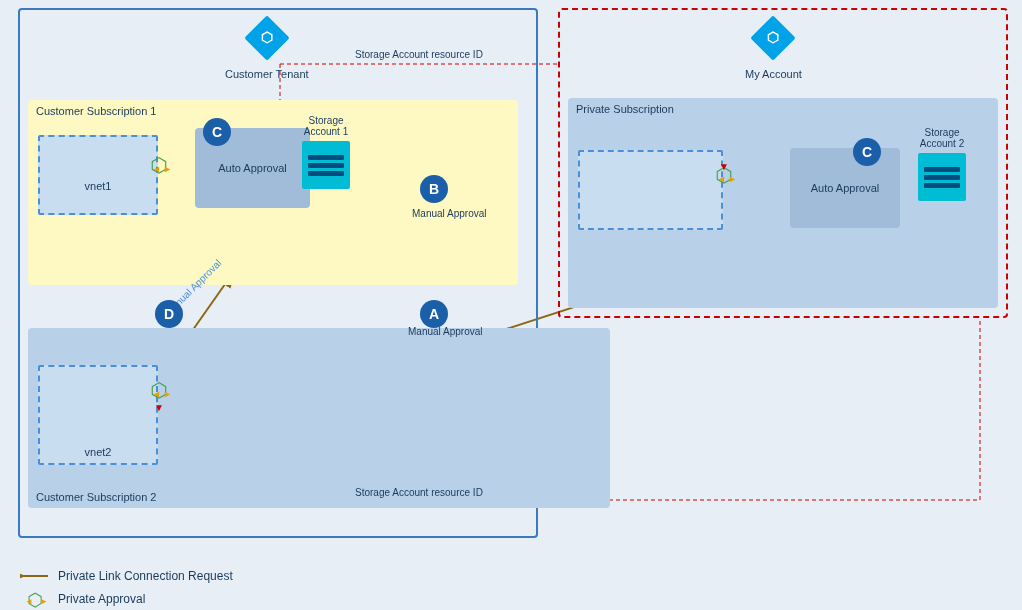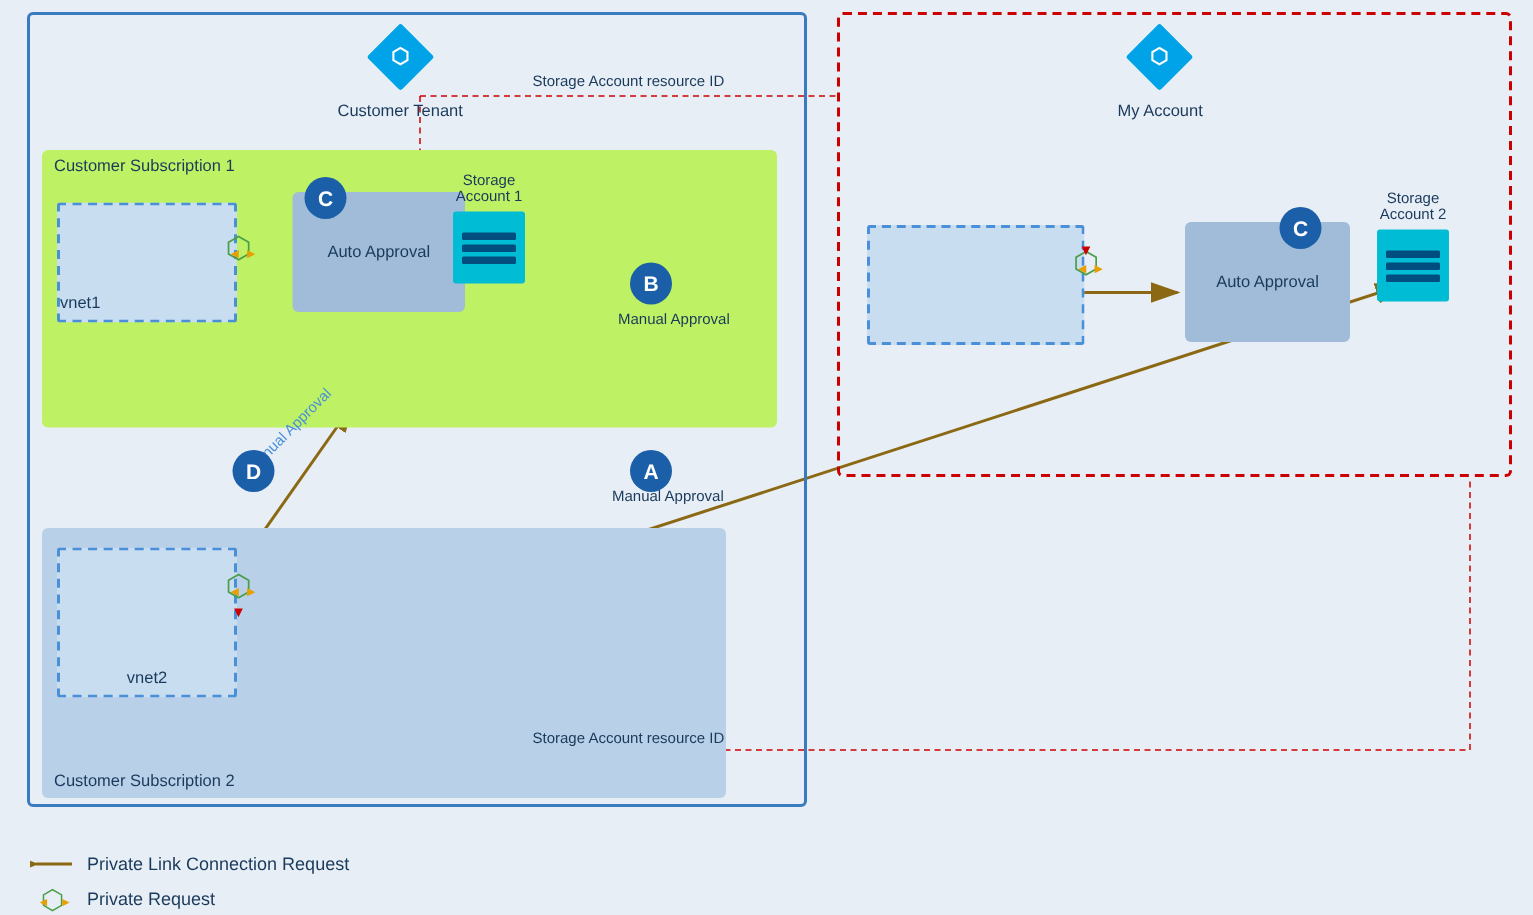--- a/index.html
+++ b/index.html
@@ -42,29 +42,29 @@
       background: transparent;
     }
 
     
     .customer-sub1-box {
       position: absolute;
       left: 28px;
       top: 100px;
       width: 490px;
       height: 185px;
-      background: #bef264;
+      background: #fef9c3;
       border-radius: 4px;
     }
 
     .customer-sub2-box {
       position: absolute;
       left: 28px;
-      top: 352px;
-      width: 456px;
+      top: 328px;
+      width: 582px;
       height: 180px;
       background: #b8d0e8;
       border-radius: 4px;
     }
 
     .private-sub-box {
       position: absolute;
       left: 568px;
       top: 98px;
       width: 430px;
@@ -282,21 +282,21 @@
 
   <div style="position:absolute; top:48px; left:355px; font-size:10px; color:#1a3a5c; text-align:center; line-height:1.3;">
     <span>Storage Account resource ID</span>
   </div>
 
   <div class="customer-sub1-box">
     <span class="section-title" style="top:5px; left:8px;">Customer Subscription 1</span>
   </div>
 
   <div class="vnet1-box">
-    <span class="label" style="position:absolute; bottom:5px; left:0; right:0; ">vnet1</span>
+    <span class="label" style="position:absolute; bottom:21px; left:0; right:0; text-align:center;">vnet1</span>
 
     <div style="position:absolute; top:15px; right:-18px;">
       <svg width="30" height="28">
         <text x="15" y="20" text-anchor="middle" font-size="20" fill="#4a9e4a">⬡</text>
         <text x="8" y="20" font-size="9" fill="#e8a000">◄</text>
         <text x="19" y="20" font-size="9" fill="#e8a000">►</text>
       </svg>
     </div>
   </div>
 
@@ -355,20 +355,23 @@
   </div>
 
   <div style="position:absolute; left:408px; top:325px; font-size:10px; color:#1a3a5c; text-align:center; line-height:1.3;">
     <span>Manual Approval</span>
   </div>
 
   <div style="position:absolute; top:486px; left:355px; font-size:10px; color:#1a3a5c; text-align:center; line-height:1.3;">
     <span>Storage Account resource ID</span>
   </div>
 
+  <div class="private-sub-box">
+    <span class="section-title" style="top:5px; left:8px;">Private Subscription</span>
+  </div>
 
   <div class="private-vnet-box">
 
     <div style="position:absolute; top:10px; right:-18px;">
       <svg width="30" height="36">
         <text x="15" y="20" text-anchor="middle" font-size="20" fill="#4a9e4a">⬡</text>
         <text x="8" y="20" font-size="9" fill="#e8a000">◄</text>
         <text x="19" y="20" font-size="9" fill="#e8a000">►</text>
 
         <text x="15" y="8" text-anchor="middle" font-size="10" fill="#cc0000">▼</text>
@@ -404,17 +407,17 @@
         <line x1="28" y1="7" x2="4" y2="7" stroke="#8B6914" stroke-width="2" marker-end="url(#leg-arrow)"></line>
       </svg>
       <span>Private Link Connection Request</span>
     </div>
     <div class="legend-item">
       <svg width="30" height="20">
         <text x="15" y="17" text-anchor="middle" font-size="18" fill="#4a9e4a">⬡</text>
         <text x="5" y="15" font-size="8" fill="#e8a000">◄</text>
         <text x="20" y="15" font-size="8" fill="#e8a000">►</text>
       </svg>
-      <span>Private Request</span>
+      <span>Private Approval</span>
     </div>
   </div>
 
 </div>
 
 </body></html>

